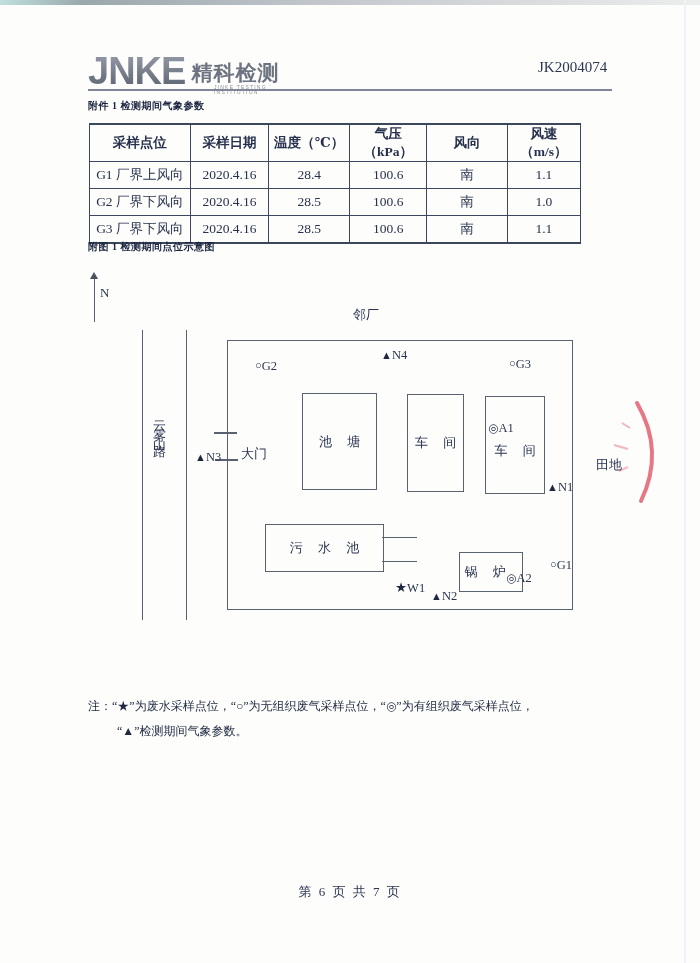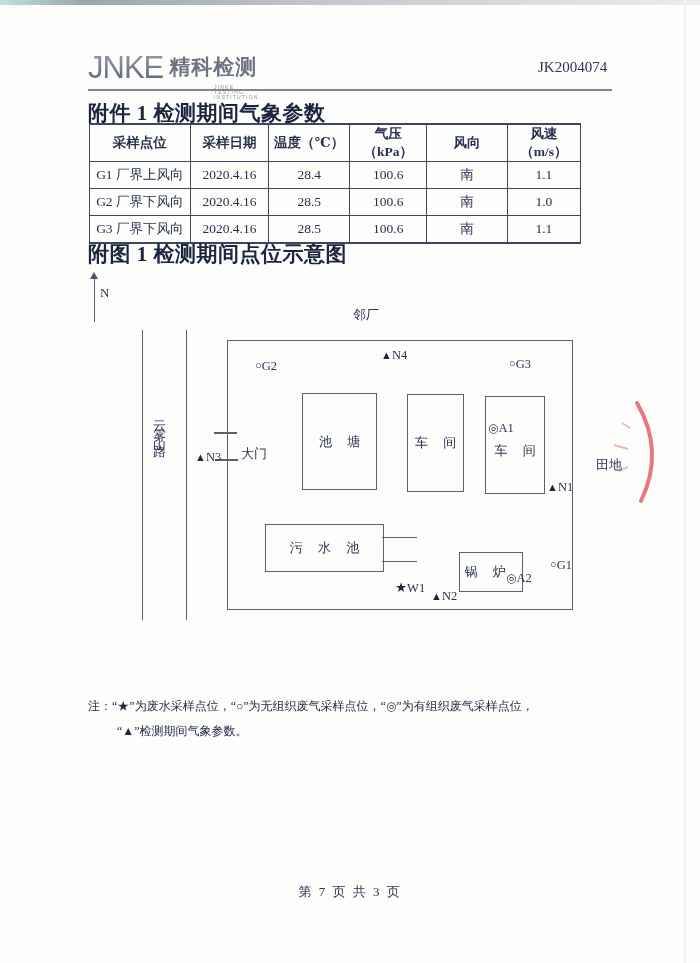--- a/index.html
+++ b/index.html
@@ -9,31 +9,31 @@
     font-family:"Liberation Serif","DejaVu Serif",serif;
     color:#242e47;
   }
   .scan-top{position:absolute;left:0;top:0;width:700px;height:5px;
     background:linear-gradient(90deg,#bfe0dd 0%,#9aa7ab 12%,#c2c6cb 45%,#d9dbdd 75%,#eceded 100%);}
   .scan-right{position:absolute;right:14px;top:0;width:2px;height:963px;background:#eef1f8;}
 
   
   .logo{position:absolute;left:88px;top:52px;line-height:1;}
   .logo .latin{font-family:"Liberation Sans","DejaVu Sans",sans-serif;
-    font-weight:normal;font-size:31px;letter-spacing:-1px;color:#787e8a;
+    font-weight:bold;font-size:38px;letter-spacing:-1px;color:#787e8a;
     background:linear-gradient(180deg,#8d93a0 20%,#5f6673 90%);
     -webkit-background-clip:text;background-clip:text;-webkit-text-fill-color:transparent;}
   .logo .cn{font-size:21px;font-weight:bold;color:#6d7380;margin-left:6px;vertical-align:4px;letter-spacing:1px;}
   .logo .sub{position:absolute;left:126px;top:33px;font-family:"Liberation Sans",sans-serif;
     font-size:5px;letter-spacing:1.2px;color:#8b909b;}
   .report-no{position:absolute;left:538px;top:59px;font-size:15px;color:#2c3throw550;color:#2c3550;}
   .head-rule{position:absolute;left:88px;top:89px;width:524px;height:0;
     border-top:2px solid #7e8698;}
 
-  .sec-title{position:absolute;left:88px;font-size:21px;font-weight:bold;color:#1c2540;letter-spacing:.5px;}
+  .sec-title{position:absolute;left:88px;font-size:10px;font-weight:bold;color:#1c2540;letter-spacing:.5px;}
 
   
   table.met{position:absolute;left:89px;top:123px;width:492px;border-collapse:collapse;
     font-size:13.5px;color:#27314d;}
   table.met th,table.met td{border:1px solid #3c465c;text-align:center;padding:0;height:26px;
     font-weight:normal;}
   table.met th{font-weight:bold;height:27px;}
   table.met{border:1.5px solid #3c465c;}
   table.met tr:first-child th{border-top:2px solid #3c465c;}
   table.met tr:last-child td{border-bottom:2px solid #3c465c;}
@@ -193,14 +193,14 @@
       <path d="M 14 52 l 14 4" stroke="#e06070" stroke-width="2" opacity="0.45" fill="none"></path>
       <path d="M 19 78 l 9 -4" stroke="#e06070" stroke-width="2" opacity="0.4" fill="none"></path>
     </svg>
   </div>
 
   <div class="note">
     <div>注：“★”为废水采样点位，“○”为无组织废气采样点位，“◎”为有组织废气采样点位，</div>
     <div class="l2">“▲”检测期间气象参数。</div>
   </div>
 
-  <div class="footer">第 7 页 共 3 页</div>
+  <div class="footer">第 6 页 共 7 页</div>
 </div>
 
 </body></html>

